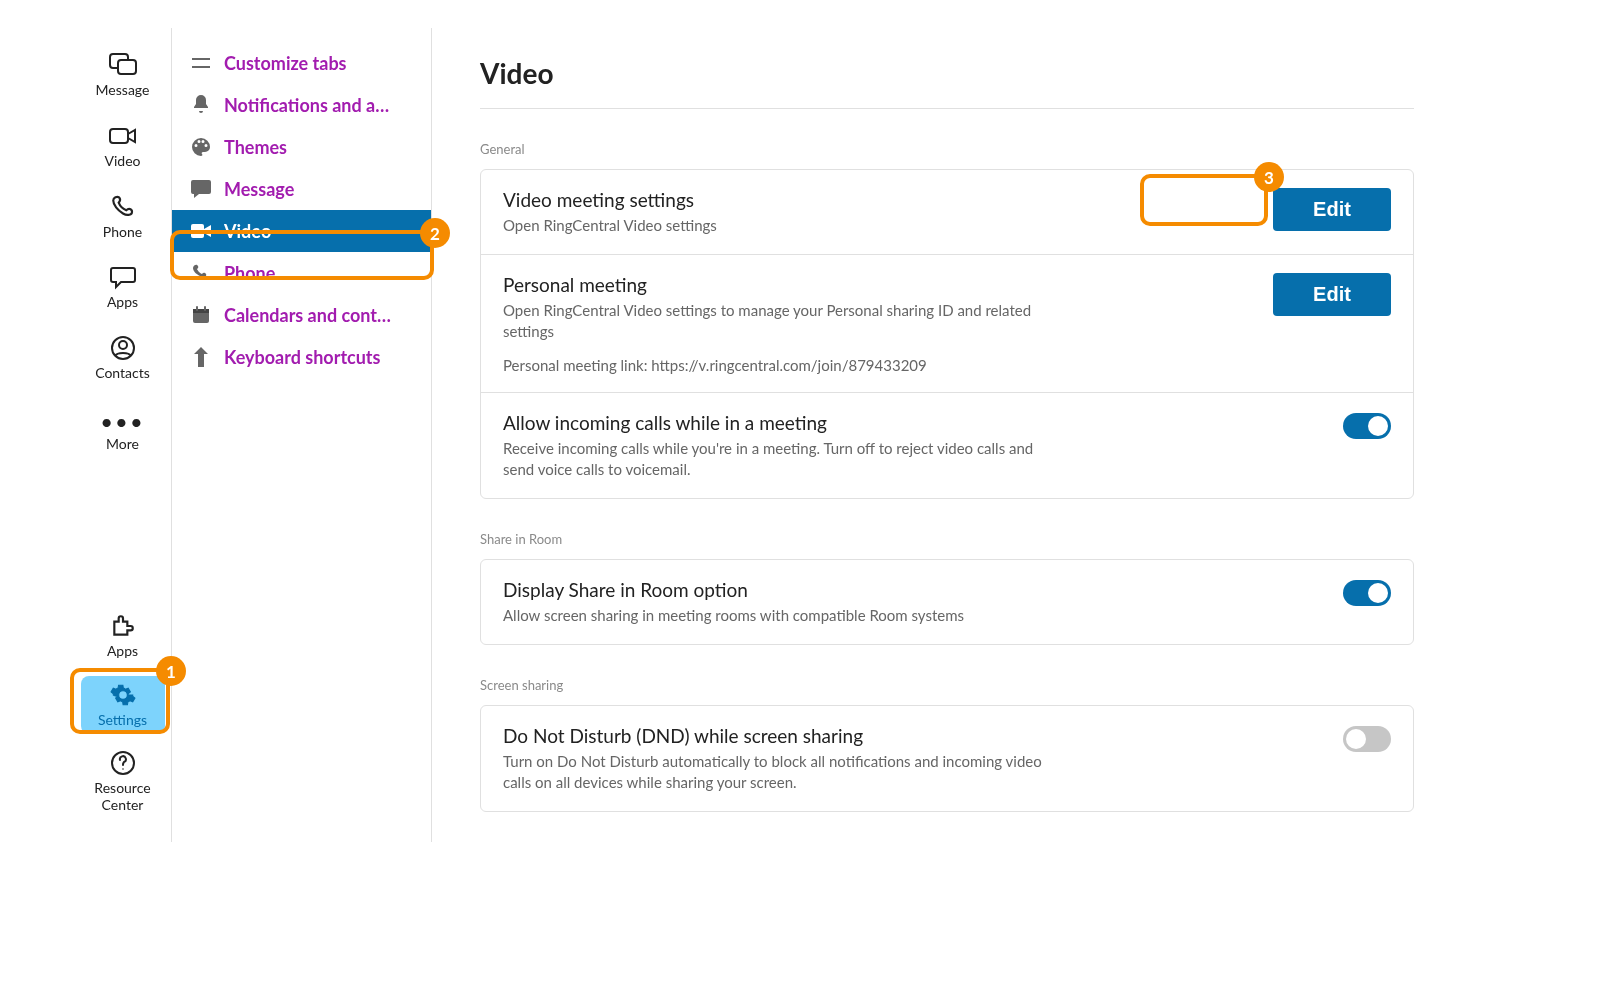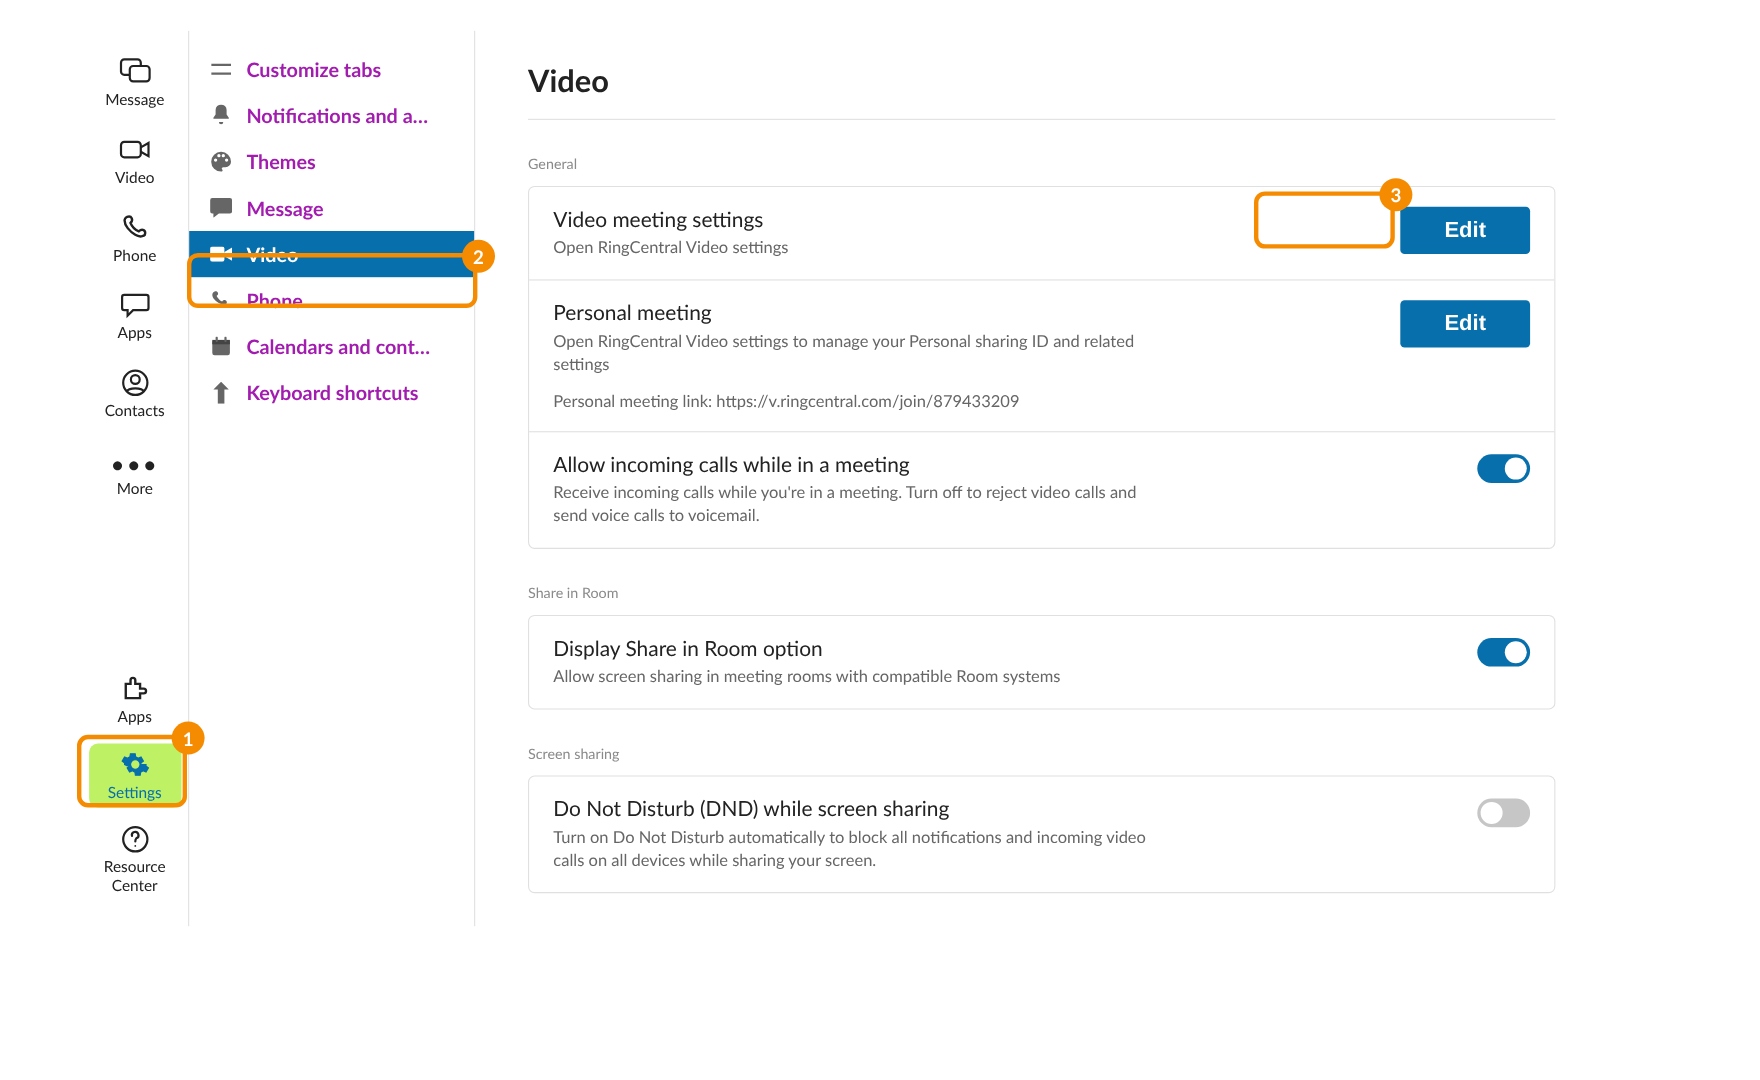--- a/index.html
+++ b/index.html
@@ -60,21 +60,21 @@
     color: #222;
     text-align: center;
     position: relative;
   }
   .nav-item .nav-icon {
     width: 34px; height: 30px;
     display: flex; align-items: center; justify-content: center;
   }
   .nav-item.active {
     color: var(--blue);
-    background: #bef264;
+    background: #7dd3fc;
   }
   .nav-item.active svg { stroke: var(--blue); fill: var(--blue); }
   .nav-label { margin-top: 2px; line-height: 1.2; }
   .more-dots { font-size: 22px; letter-spacing: 2px; line-height: 12px; padding: 6px 0 0; }
 
   
   .subnav {
     width: var(--subnav-width);
     border-right: 1px solid var(--border);
     padding-top: 14px;

